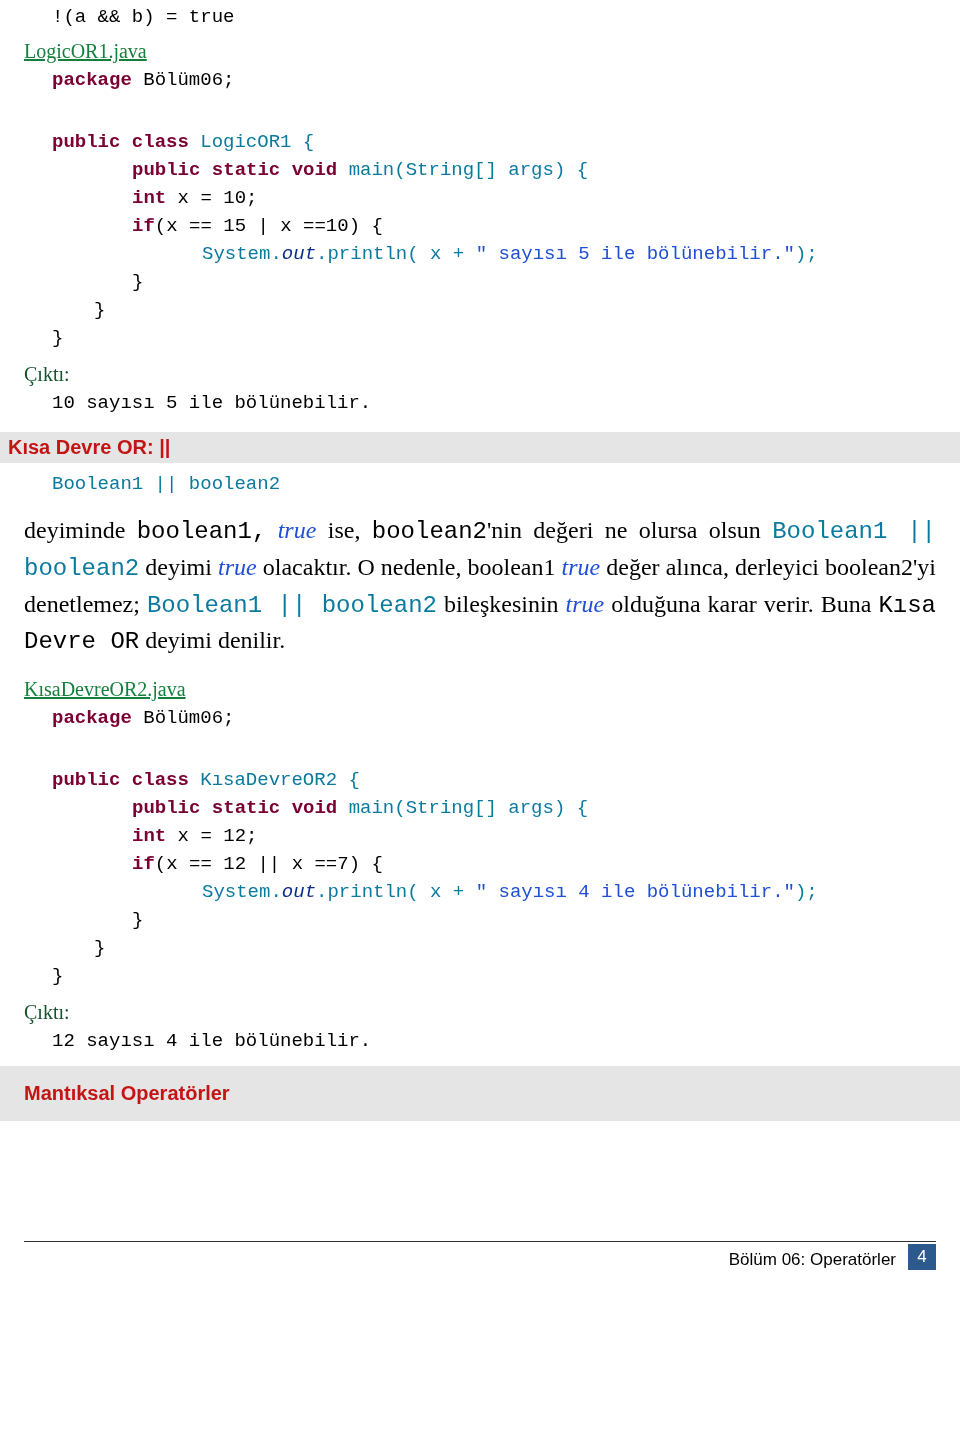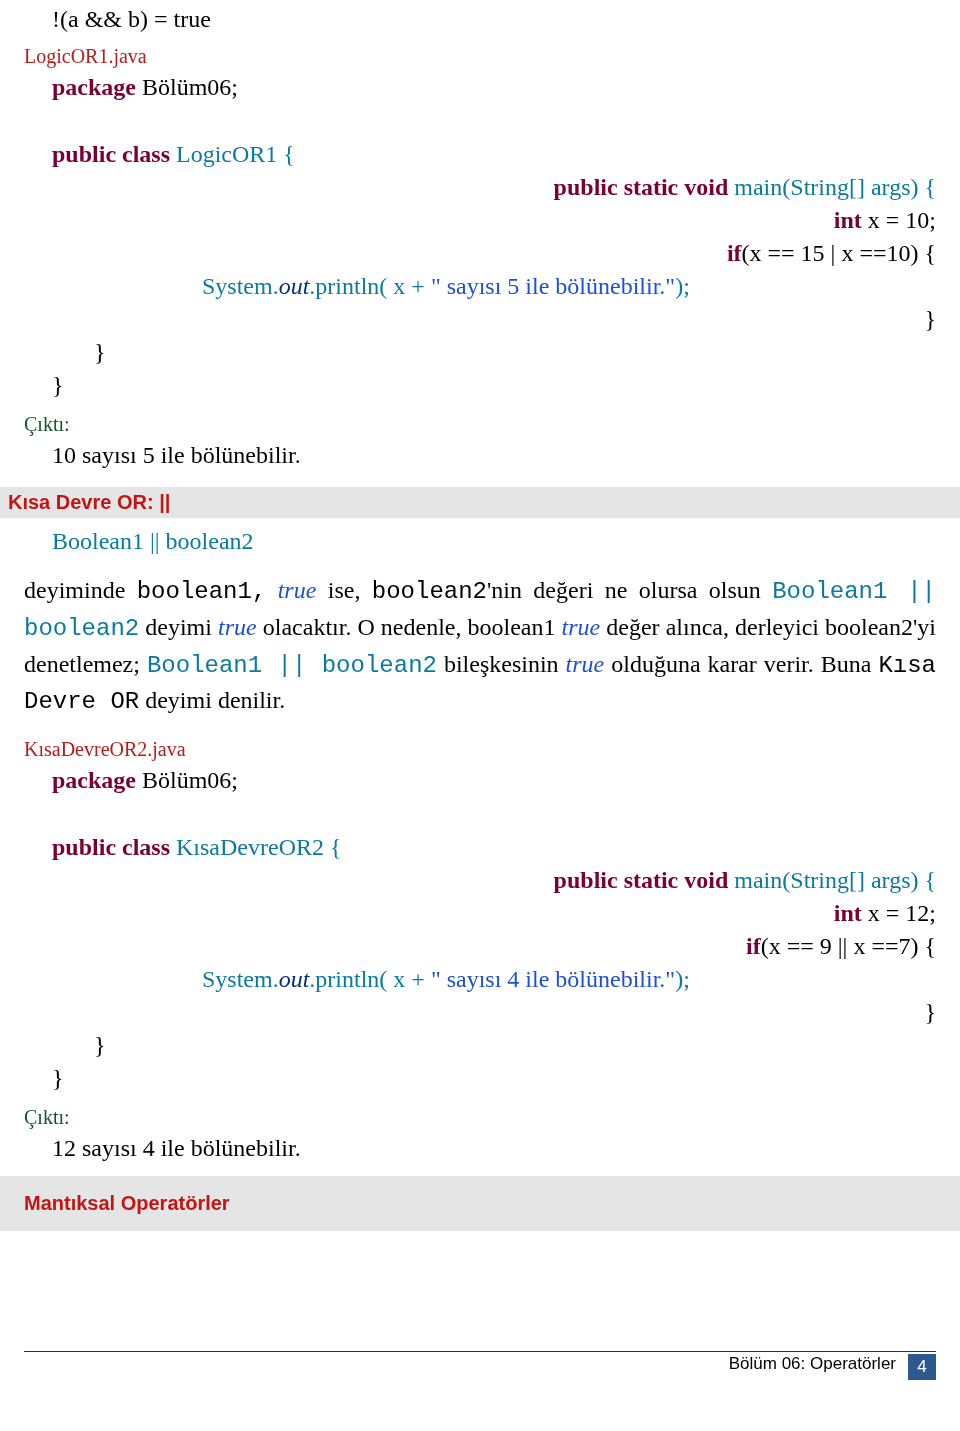--- a/index.html
+++ b/index.html
@@ -9,32 +9,32 @@
     font-family: "Times New Roman", Times, serif;
     font-size: 19px;
     color: #000;
     width: 960px;
   }
   .page {
     padding: 0 24px 0 24px;
     box-sizing: border-box;
   }
   .mono {
-    font-family: Liberation Serif, serif;
-    font-size: 24px;
+    font-family: Liberation Mono, monospace;
+    font-size: 19px;
   }
   .code-indent { padding-left: 28px; }
-  .ind2 { padding-left: 108px; text-align: right; }
+  .ind2 { padding-left: 108px; }
   .ind4 { padding-left: 178px; }
   .ind1b { padding-left: 70px; }
   .sky { color: #0a7a9f; }
   .kw { color: #7a0033; font-weight: bold; }
   .italic-static { color: #0a2d8a; font-style: italic; }
   .str { color: #1e4fd6; }
-  .link { color: #b91c1c; font-size: 20px; }
+  .link { color: #15803d; font-size: 20px; text-decoration: underline; }
   .cikti { color: #14532d; font-size: 20px; }
   .section-band {
     background: #e5e5e5;
     margin: 18px -24px 10px -24px;
     padding: 4px 8px;
     color: #c41414;
     font-family: Arial, Helvetica, sans-serif;
     font-size: 20px;
     font-weight: bold;
   }
@@ -53,21 +53,21 @@
     text-align: justify;
   }
   .true-it { font-style: italic; color: #1e4fd6; font-family: "Times New Roman", serif; }
   .mono-inline { font-family: "Courier New", Courier, monospace; color:#0a7a9f; }
   .footer-line {
     border-top: 1px solid #333;
     margin-top: 120px;
     padding-top: 2px;
     display: flex;
     justify-content: flex-end;
-    align-items: flex-start;
+    align-items: flex-end;
     gap: 12px;
     font-family: Arial, Helvetica, sans-serif;
     font-size: 17px;
   }
   .pagenum-box {
     background: #2c5a8c;
     color: #fff;
     width: 28px;
     height: 26px;
     display: flex;
@@ -143,21 +143,21 @@
 
   <div class="mono ind2 line">
     <span class="kw">public</span> <span class="kw">static</span> <span class="kw">void</span><span class="sky"> main(String[] args) {</span>
   </div>
 
   <div class="mono ind2 line">
     <span class="kw">int</span><span> x = 12;</span>
   </div>
 
   <div class="mono ind2 line">
-    <span class="kw">if</span><span>(x == 9 || x ==7) {</span>
+    <span class="kw">if</span><span>(x == 12 || x ==7) {</span>
   </div>
 
   <div class="mono ind4 line">
     <span class="sky">System.</span><span class="italic-static">out</span><span class="sky">.println( x + </span><span class="str">" sayısı 4 ile bölünebilir."</span><span class="sky">);</span>
   </div>
 
   <div class="mono ind2 line">}</div>
   <div class="mono ind1b line">}</div>
   <div class="mono code-indent line">}</div>
 

